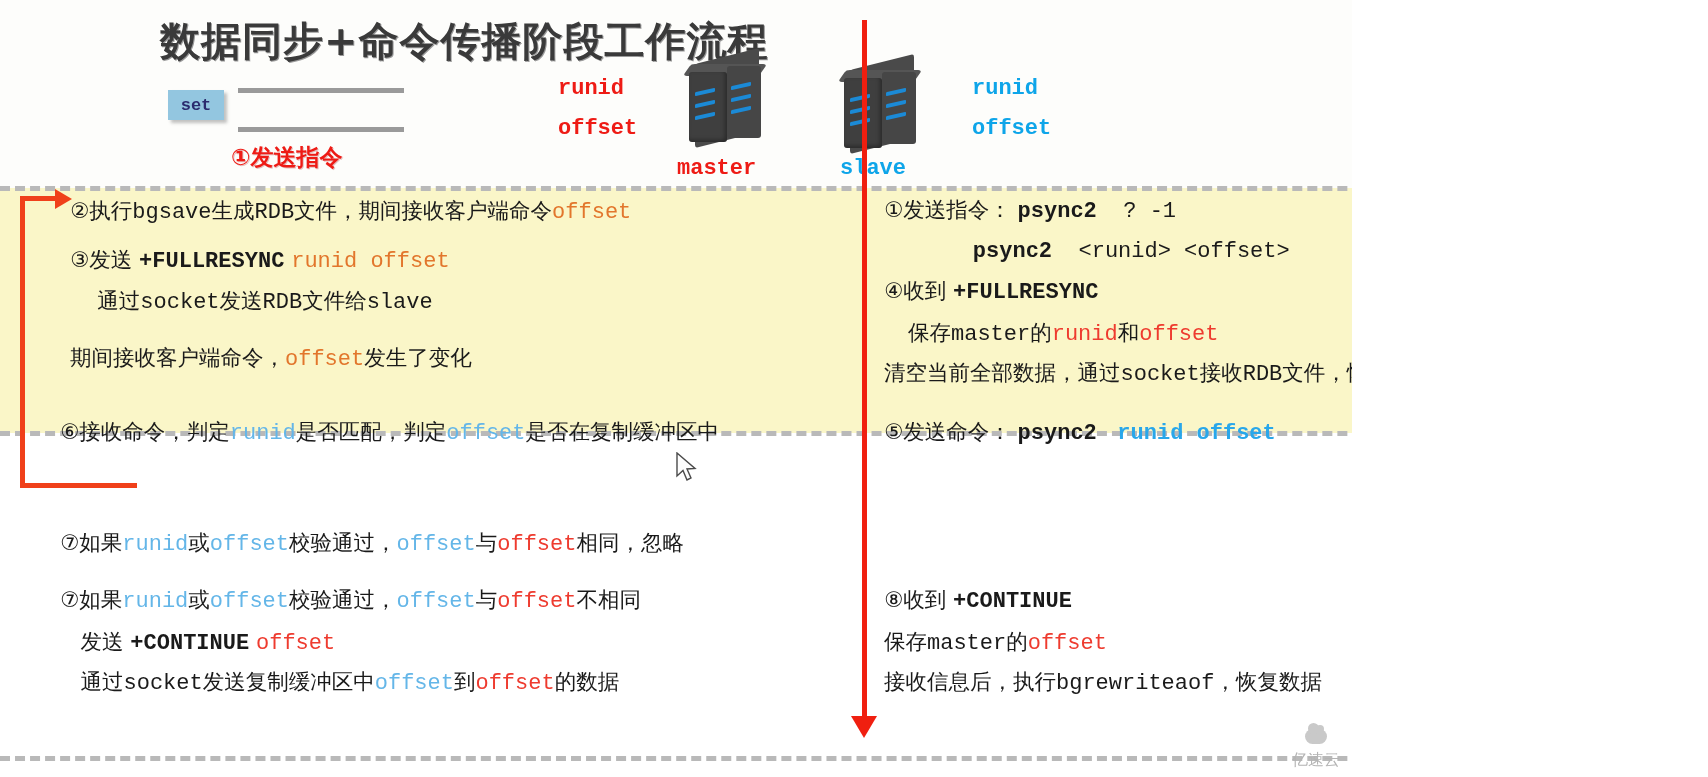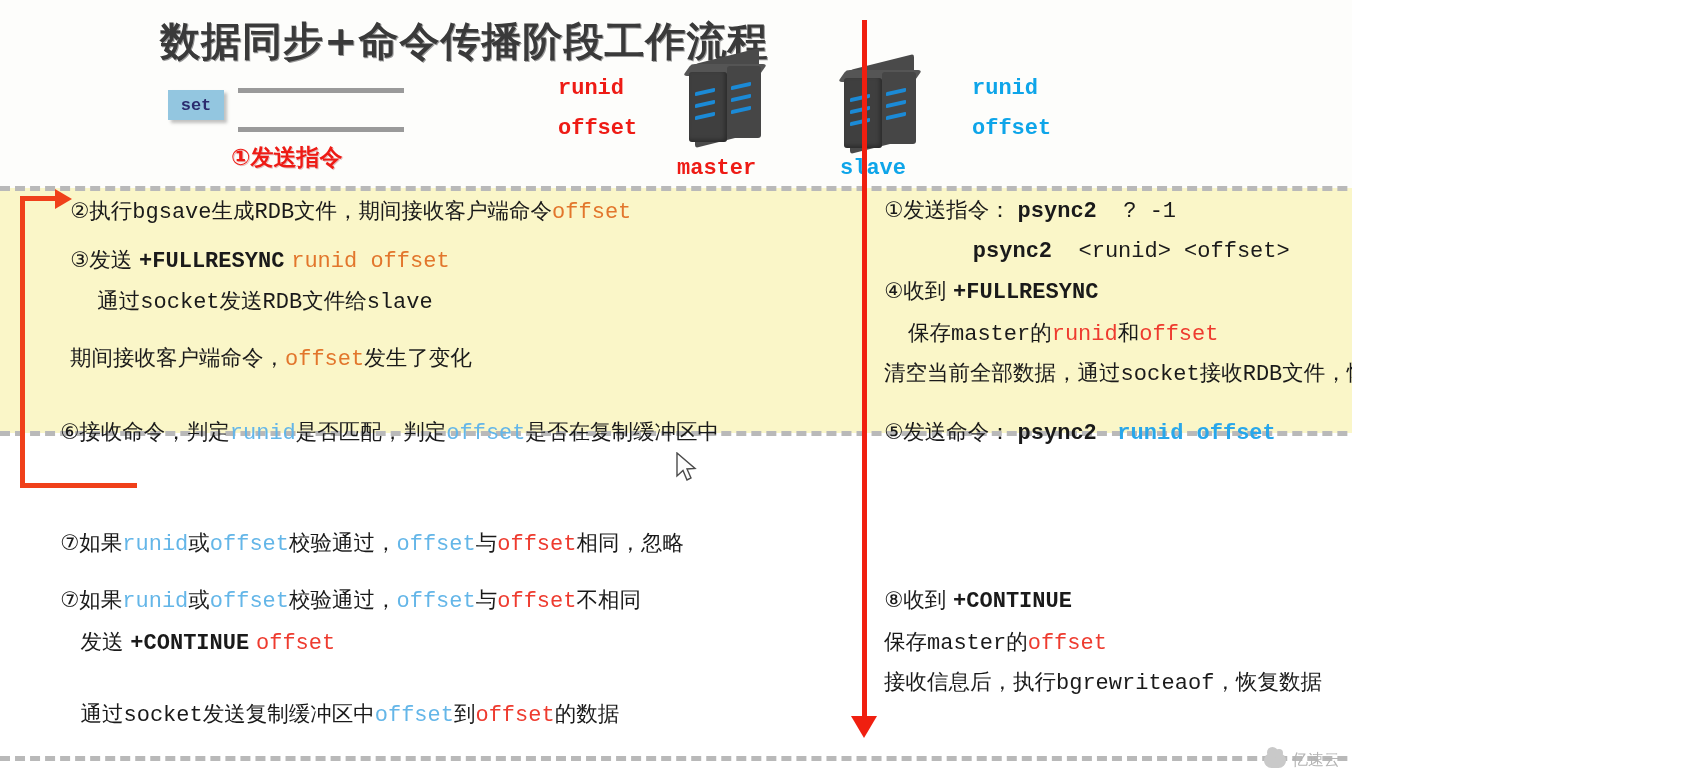--- a/index.html
+++ b/index.html
@@ -132,21 +132,21 @@
     width:0;height:0;border-top:10px solid transparent;border-bottom:10px solid transparent;
     border-left:17px solid #f0401a;
   }
 
   
   .cursor{position:absolute;left:676px;top:452px;width:22px;height:32px;}
 
   
   .wm{
     position:absolute;right:12px;bottom:6px;display:flex;align-items:center;gap:6px;
-    color:#b4b4b4;font-size:16px;font-family:"DejaVu Sans","Liberation Sans",sans-serif;
+    color:#b4b4b4;font-size:16px;font-family:"DejaVu Sans","Liberation Sans",sans-serif;flex-direction:column;
   }
   .wm .cloud{
     width:22px;height:15px;background:#c9c9c9;border-radius:9px;position:relative;
   }
   .wm .cloud::before{
     content:"";position:absolute;left:3px;top:-6px;width:11px;height:11px;
     background:#c9c9c9;border-radius:50%;
   }
   .wm .cloud::after{
     content:"";position:absolute;left:11px;top:-4px;width:8px;height:8px;
@@ -230,21 +230,21 @@
       <div>全</div>
       <div>量</div>
       <div>复</div>
       <div>制</div>
     </div>
 
   <div class="txt" style="left:60px;top:420px;"><span>⑥接收命令，判定</span><span class="mono bl">runid</span><span>是否匹配，判定</span><span class="mono bl">offset</span><span>是否在复制缓冲区中</span></div>
   <div class="txt" style="left:60px;top:531px;"><span>⑦如果</span><span class="mono bl">runid</span><span>或</span><span class="mono bl">offset</span><span>校验通过，</span><span class="mono bl">offset</span><span>与</span><span class="mono rd">offset</span><span>相同，忽略</span></div>
   <div class="txt" style="left:60px;top:588px;"><span>⑦如果</span><span class="mono bl">runid</span><span>或</span><span class="mono bl">offset</span><span>校验通过，</span><span class="mono bl">offset</span><span>与</span><span class="mono rd">offset</span><span>不相同</span></div>
   <div class="txt" style="left:60px;top:630px;"><span>&nbsp;&nbsp;&nbsp;发送&nbsp;</span><span class="mono bold">+CONTINUE</span><span>&nbsp;</span><span class="mono rd">offset</span></div>
-  <div class="txt" style="left:60px;top:670px;margin-top:32px;"><span>&nbsp;&nbsp;&nbsp;通过</span><span class="mono">socket</span><span>发送复制缓冲区中</span><span class="mono bl">offset</span><span>到</span><span class="mono rd">offset</span><span>的数据</span></div>
+  <div class="txt" style="left:60px;top:670px;"><span>&nbsp;&nbsp;&nbsp;通过</span><span class="mono">socket</span><span>发送复制缓冲区中</span><span class="mono bl">offset</span><span>到</span><span class="mono rd">offset</span><span>的数据</span></div>
 
   <div class="txt" style="left:884px;top:420px;"><span>⑤发送命令：&nbsp;</span><span class="mono bold">psync2</span><span>&nbsp;&nbsp;&nbsp;</span><span class="mono bold blu2">runid&nbsp;offset</span></div>
   <div class="txt" style="left:884px;top:588px;"><span>⑧收到&nbsp;</span><span class="mono bold">+CONTINUE</span></div>
   <div class="txt" style="left:884px;top:630px;"><span>保存</span><span class="mono">master</span><span>的</span><span class="mono rd">offset</span></div>
   <div class="txt" style="left:884px;top:670px;"><span>接收信息后，执行</span><span class="mono">bgrewriteaof</span><span>，恢复数据</span></div>
 
   <div class="vlabel" style="left:1472px;top:450px;width:44px;">
       <div>部</div>
       <div>分</div>
       <div>复</div>

